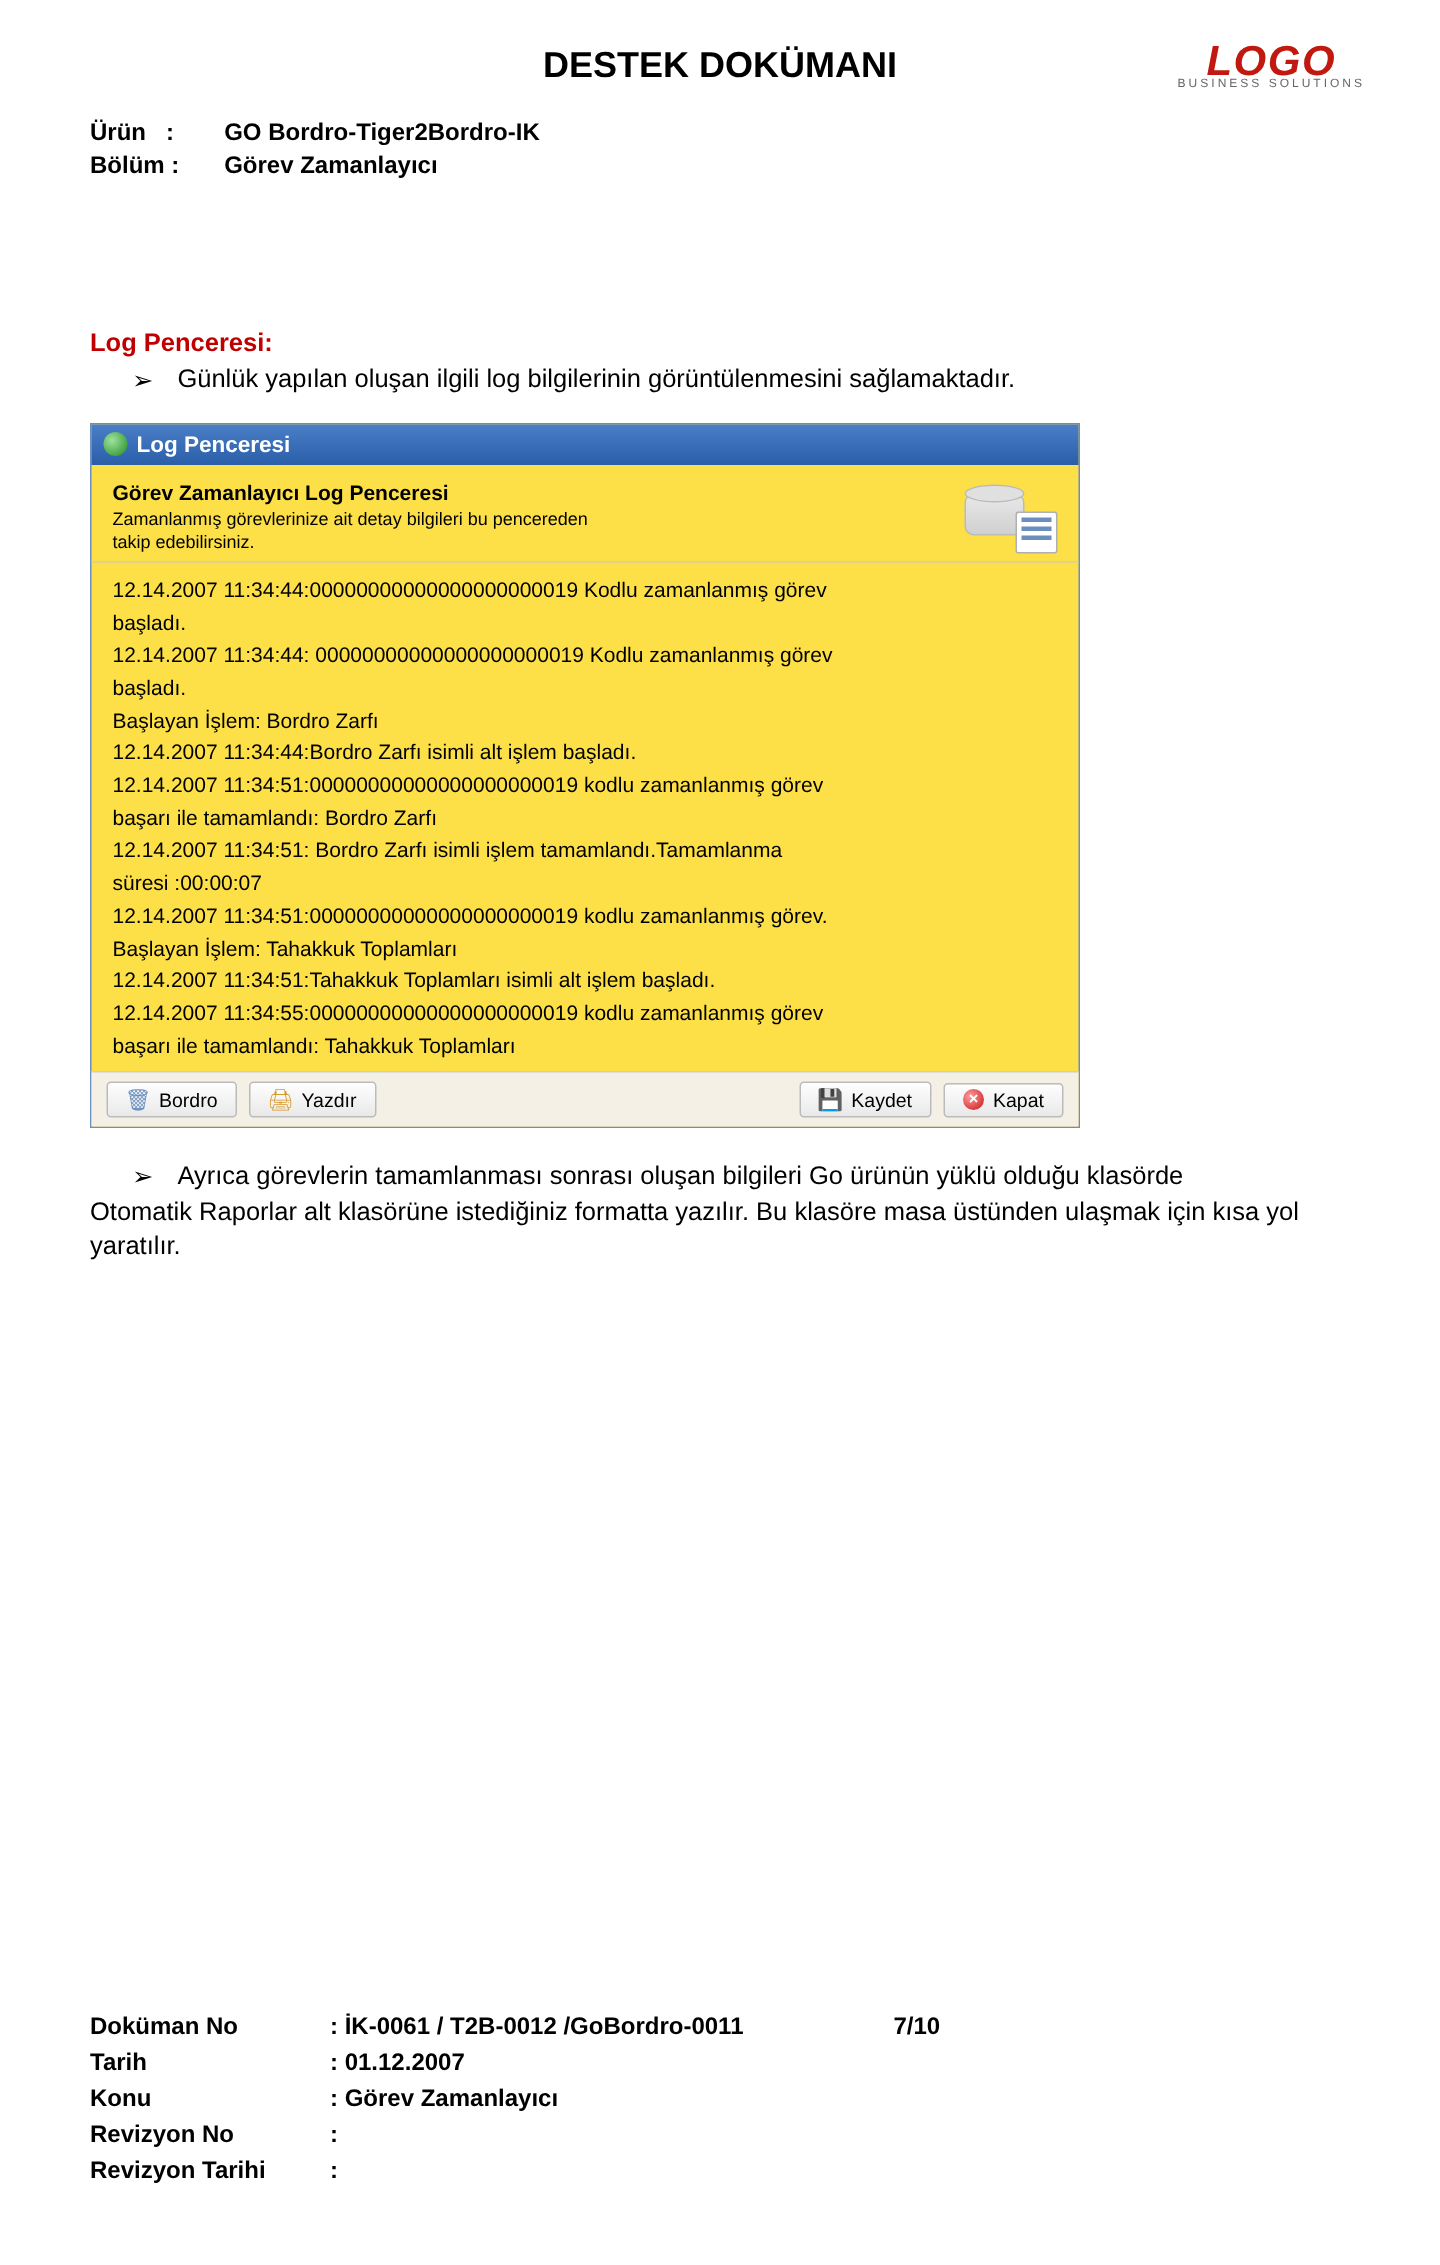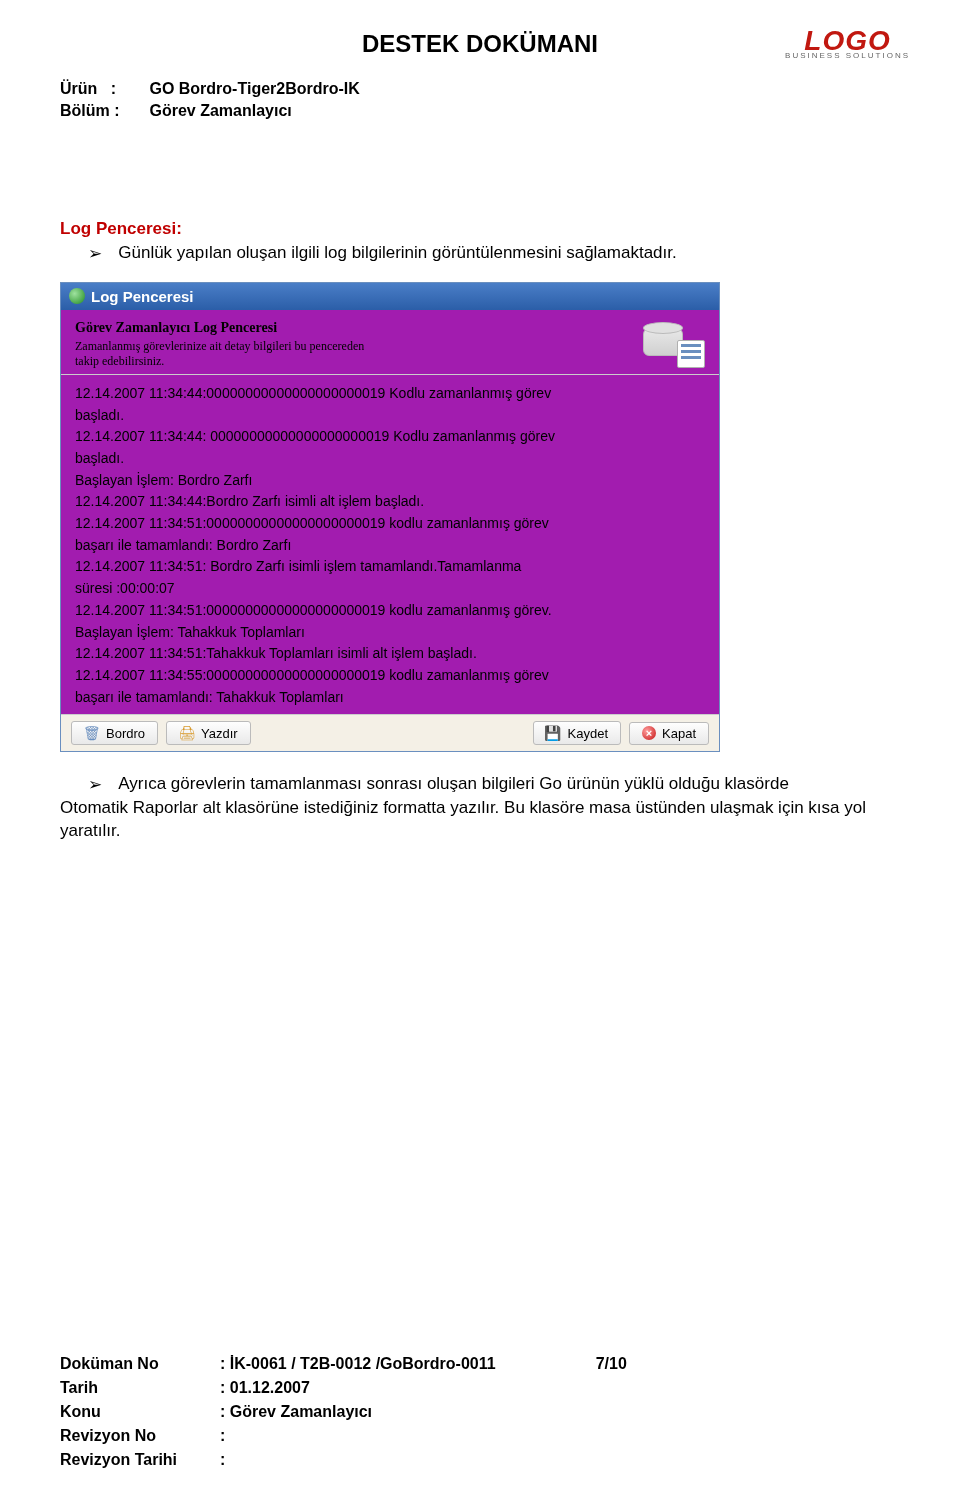--- a/index.html
+++ b/index.html
@@ -67,21 +67,21 @@
     font-size: 17px;
     line-height: 1.35;
     margin-top: 2px;
   }
 
   
   .win {
     margin-top: 18px;
     width: 660px;
     border: 1px solid #6a8fbf;
-    background: #a21caf;
+    background: #fde047;
     font-family: Tahoma, Arial, sans-serif;
   }
   .titlebar {
     background: linear-gradient(#4a7ec7, #2b5ea8);
     color: #fff;
     padding: 5px 8px;
     font-weight: bold;
     font-size: 15px;
     display: flex;
     align-items: center;
@@ -89,23 +89,22 @@
   }
   .titlebar .dot {
     width: 16px; height: 16px; border-radius: 50%;
     background: radial-gradient(circle at 35% 35%, #9fe29f, #1f8b1f);
     flex-shrink: 0;
   }
   .win-head {
     display: flex;
     padding: 10px 14px 4px 14px;
     border-bottom: 1px solid #ccc;
-    align-items: flex-start;
+    align-items: center;
     gap: 7px;
-    font-family: Liberation Serif, serif;
   }
   .win-head-text { flex: 1; }
   .win-subtitle { font-weight: bold; font-size: 14px; margin-bottom: 3px; }
   .win-desc { font-size: 12px; line-height: 1.3; }
   .db-icon {
     width: 64px; height: 48px; position: relative; flex-shrink: 0;
   }
   .cyl {
     position: absolute; left: 2px; width: 40px; height: 12px;
     border-radius: 50%/50%;
@@ -157,21 +156,21 @@
     width: 14px; height: 14px; border-radius: 50%;
     background: radial-gradient(circle at 35% 35%, #ff9d9d, #c51313);
     color: #fff; font-weight: bold; font-size: 11px;
     display: inline-flex; align-items: center; justify-content: center;
     line-height: 1;
   }
   
   .doc-footer {
     position: absolute;
     left: 60px;
-    bottom: 38px;
+    bottom: 50px;
     font-size: 16px;
     font-weight: bold;
     line-height: 1.5;
   }
   .doc-footer .row { display: flex; }
   .doc-footer .fl { width: 160px; }
   .page-num {
     display: inline-block;
     margin-left: 100px;
     font-weight: bold;

